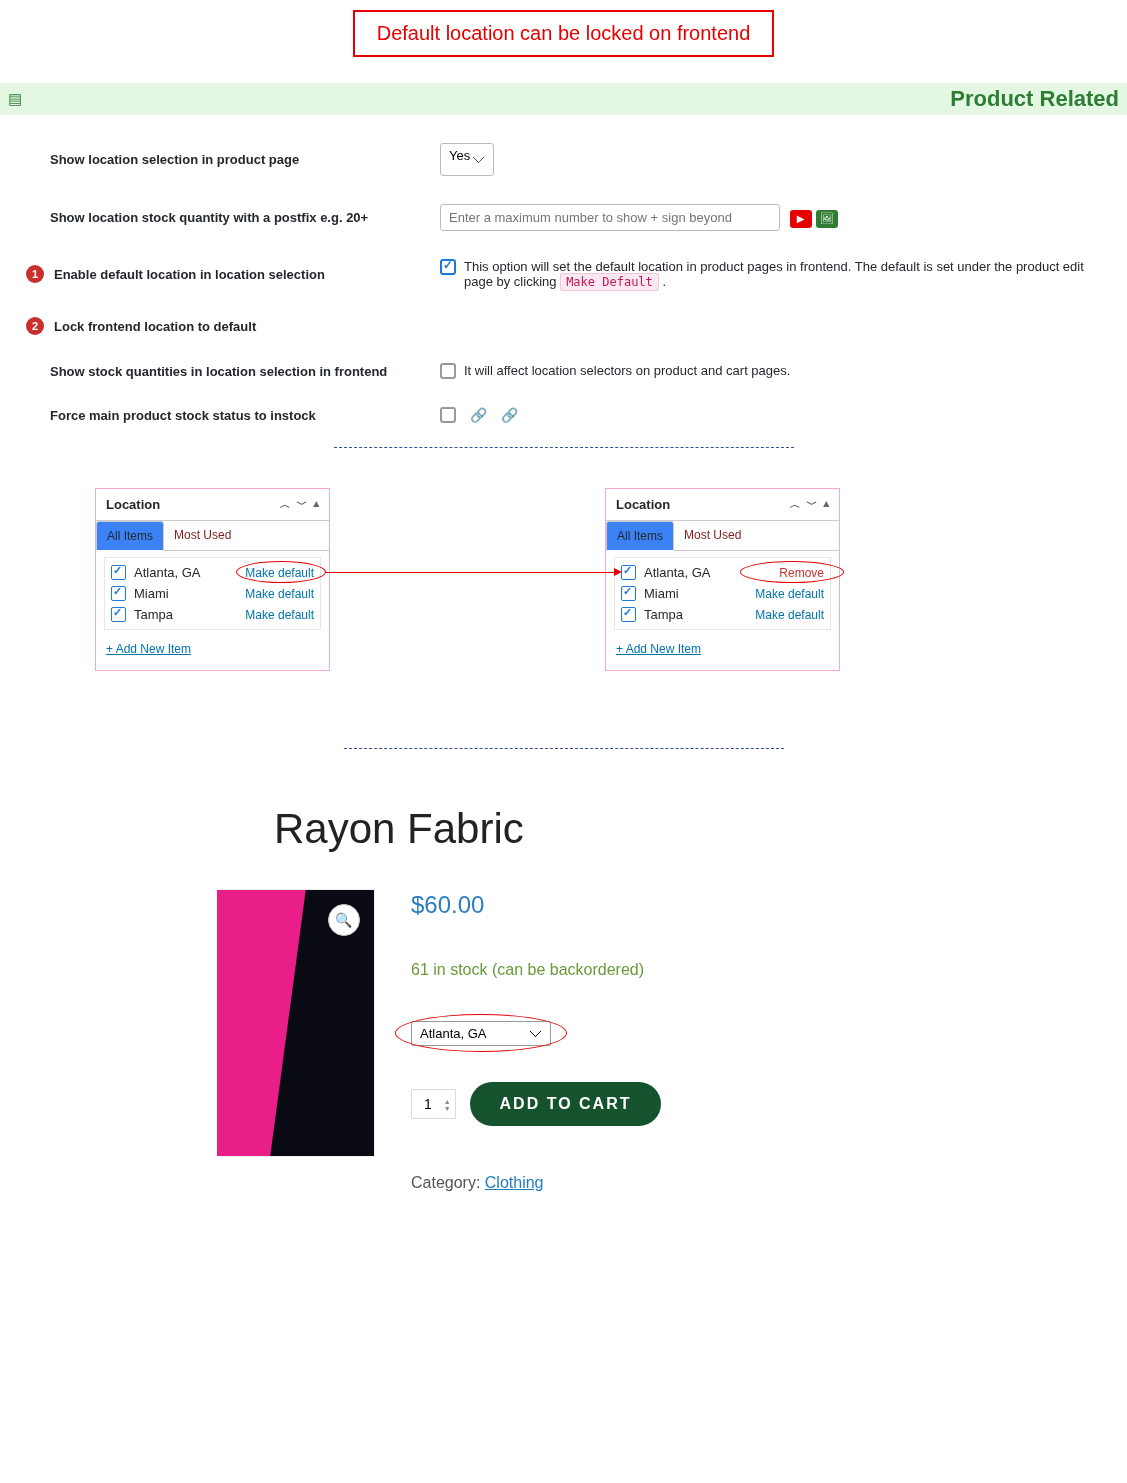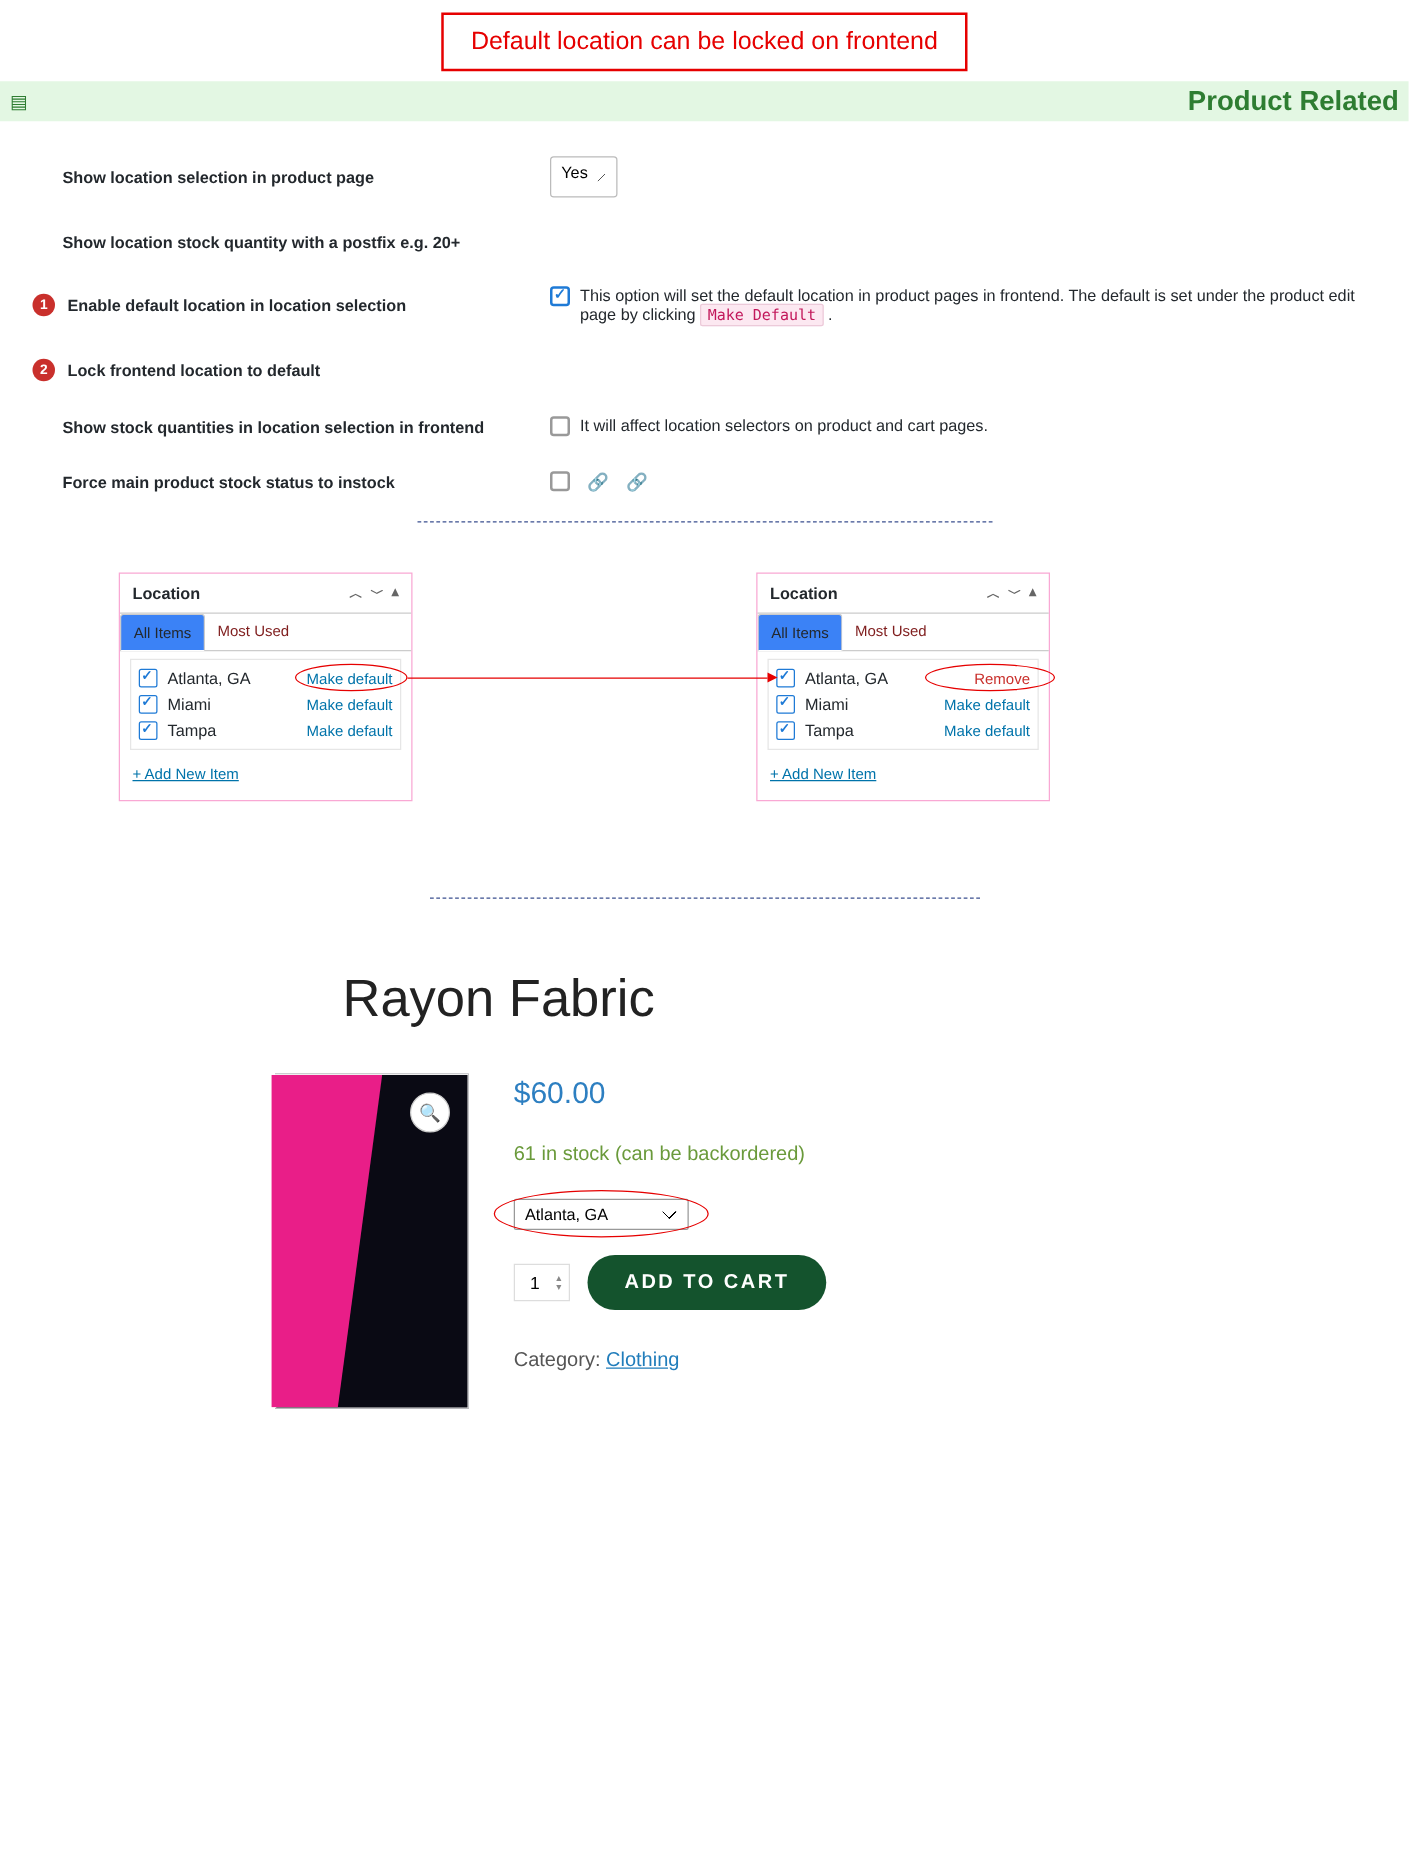--- a/index.html
+++ b/index.html
@@ -1,17 +1,17 @@
 <!DOCTYPE html>
 <html><head>
 <meta charset="utf-8">
 <style>
   *{box-sizing:border-box;margin:0;padding:0;}
   body{font-family:"Segoe UI",Arial,sans-serif;font-size:13px;color:#23282d;background:#fff;width:1127px;}
-  .top-annot{border:2px solid #e60000;color:#e60000;font-size:20px;padding:10px 22px;margin:10px auto 8px;width:fit-content;}
+  .top-annot{border:2px solid #e60000;color:#e60000;font-size:20px;padding:10px 22px;margin:10px auto 26px;width:fit-content;}
   
   .sec-bar{background:#e3f7e3;display:flex;align-items:center;height:32px;padding:0 8px;}
   .sec-bar .sec-icon{color:#2e7d32;font-size:15px;}
   .sec-bar .sec-title{margin-left:auto;color:#2e7d32;font-size:22px;font-weight:700;}
   
   .settings{padding:14px 0 6px 50px;}
   .srow{display:flex;align-items:center;padding:14px 0;}
   .slabel{width:390px;font-weight:600;font-size:13px;display:flex;align-items:center;gap:10px;}
   .badge{background:#c9302c;color:#fff;border-radius:50%;width:18px;height:18px;display:inline-flex;align-items:center;justify-content:center;font-size:11px;font-weight:700;margin-left:-24px;}
   .sval{flex:1;padding-right:20px;font-size:13px;}
@@ -52,21 +52,21 @@
   .arrow-line{position:absolute;height:0;border-top:1px solid #e60000;pointer-events:none;}
   .arrow-head{position:absolute;width:0;height:0;border-top:4px solid transparent;border-bottom:4px solid transparent;border-left:8px solid #e60000;}
   .divider2{border:none;border-top:1.5px dashed #3a4f8f;width:440px;margin:40px auto 56px;}
   
   .prod-wrap{margin-left:220px;}
   .ptitle{font-size:42px;font-weight:300;color:#222;margin-left:54px;margin-bottom:36px;}
   .prod-body{display:flex;gap:36px;}
   .pimg{width:155px;height:268px;background:#0a0a14;position:relative;border:1px solid #eee;}
   .pimg .pink{position:absolute;top:0;left:-4px;width:58%;height:100%;background:#e91e88;clip-path:polygon(0 0,100% 0,60% 100%,0 100%);} 
   .zoom{position:absolute;top:14px;right:14px;background:#fff;border:1px solid #ccc;border-radius:50%;width:32px;height:32px;display:flex;align-items:center;justify-content:center;color:#555;font-size:14px;}
-  .pright{display:flex;flex-direction:column;gap:26px;padding-top:2px;}
+  .pright{display:flex;flex-direction:column;gap:42px;padding-top:2px;}
   .price{color:#2d7fc1;font-size:24px;}
   .stockmsg{color:#6a9a3b;font-size:16px;}
   .locsel-wrap{position:relative;width:180px;}
   select.locsel{width:140px;border:1px solid #999;border-radius:2px;padding:4px 20px 4px 8px;font-size:13px;appearance:none;background:
     linear-gradient(45deg,transparent 46%,#000 46% 54%,transparent 54%) calc(100% - 14px) 50%/6px 6px no-repeat,
     linear-gradient(-45deg,transparent 46%,#000 46% 54%,transparent 54%) calc(100% - 9px) 50%/6px 6px no-repeat,#fff;}
   .ell-sel{position:absolute;border:1px solid #e60000;border-radius:50%;width:172px;height:38px;left:-16px;top:-7px;pointer-events:none;}
   .buyrow{display:flex;align-items:center;gap:14px;margin-top:-6px;}
   .qty{border:1px solid #ddd;padding:6px 4px;}
   .qty input{width:24px;border:none;text-align:center;font-size:14px;}
@@ -95,20 +95,27 @@
       <select class="small">
         <option>Yes</option>
       </select>
     </div>
   </div>
 
   <div class="srow">
     <div class="slabel">
         <span>Show location stock quantity with a postfix e.g. 20+</span>
       </div>
+    <div class="sval">
+      <input class="wide" placeholder="Enter a maximum number to show + sign beyond" style="">
+      <span class="iconbox">
+        <span class="yt">▶</span>
+        <span class="img">🖼</span>
+      </span>
+    </div>
   </div>
 
   <div class="srow">
     <div class="slabel">
       <span class="badge">1</span>
       <span>Enable default location in location selection</span>
     </div>
     <div class="sval">
       <div class="cbrow">
         <span class="cb checked"></span>

